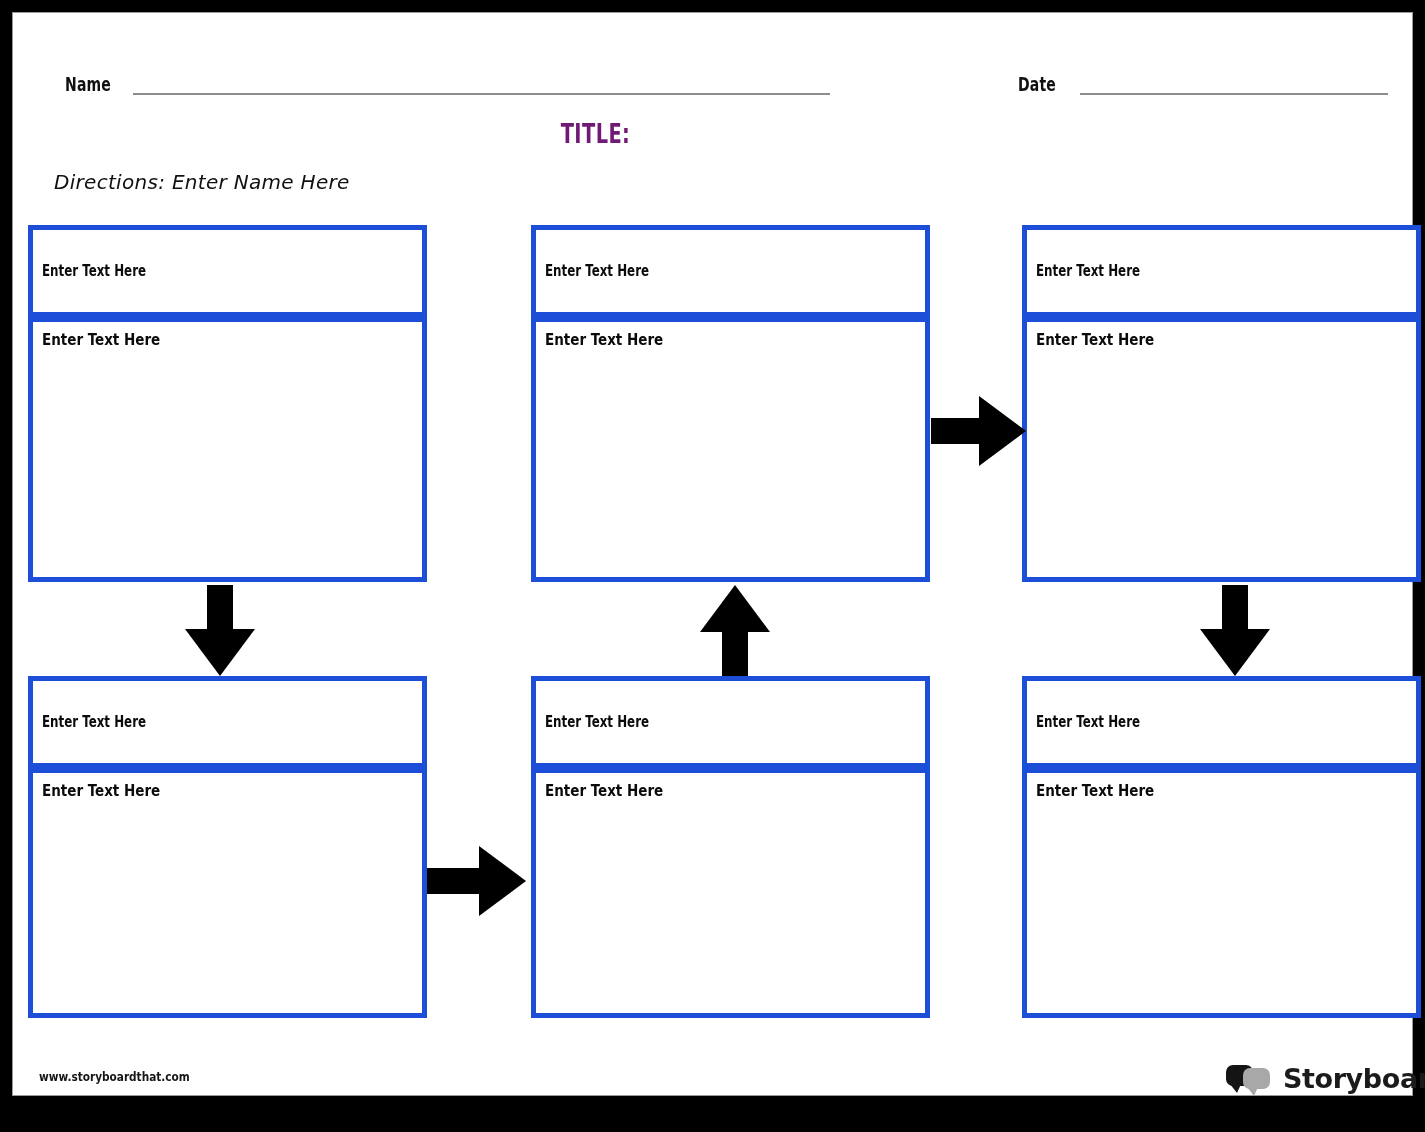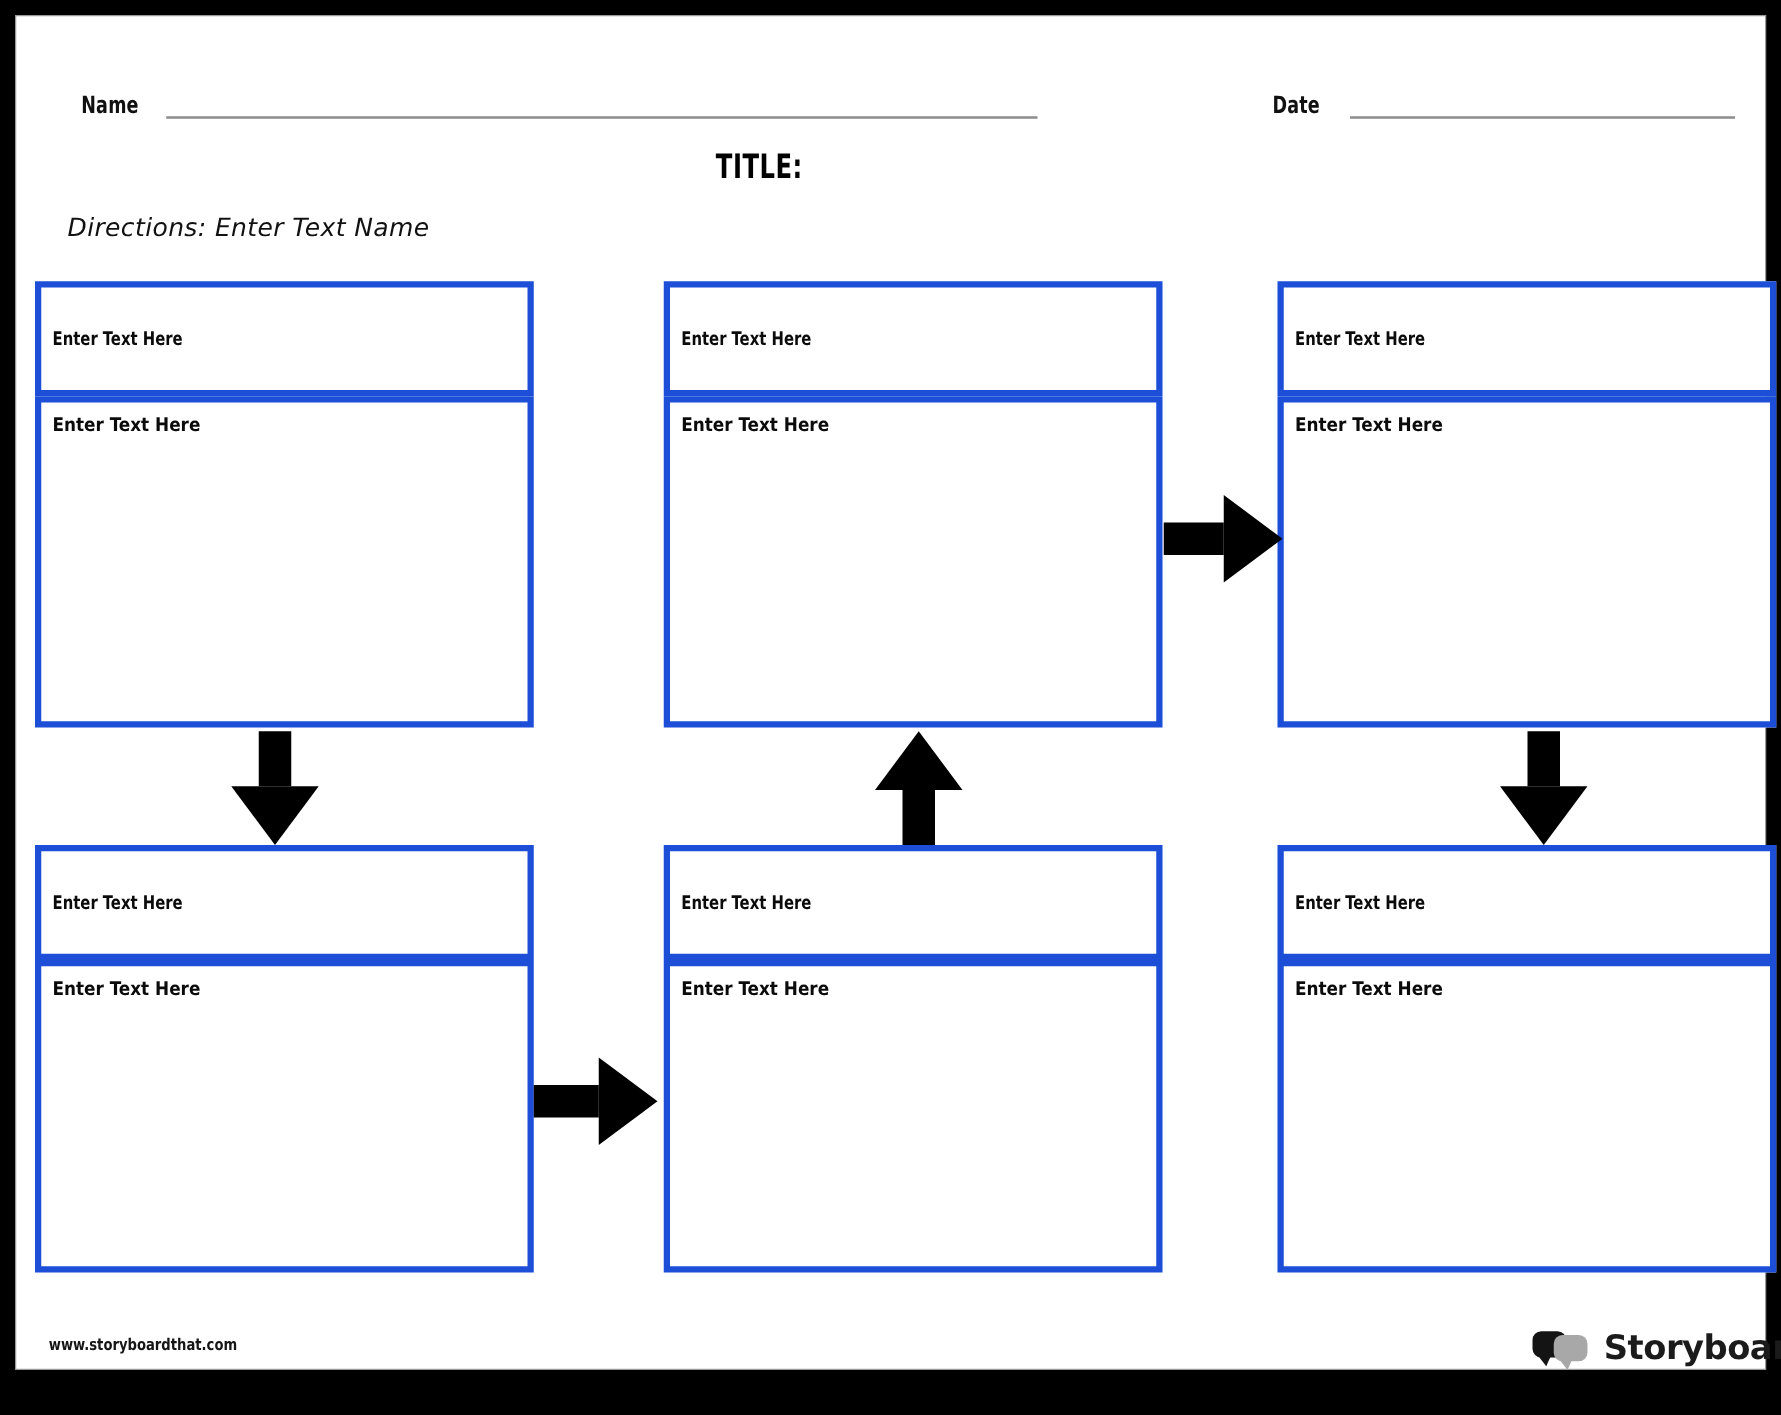--- a/index.html
+++ b/index.html
@@ -58,27 +58,27 @@
 
   #date-field {
     left: 1005px;
     top: 60px;
     width: 370px;
   }
   #date-field .field-rule { margin-left: 16px; }
 
   #title {
     position: absolute;
-    left: 16px;
+    left: 4px;
     top: 105px;
     width: 1156px;
     text-align: center;
     font-weight: bold;
     font-size: 27px;
-    color: #000000;
+    color: #701a75;
     font-family: "DejaVu Sans Condensed", "Liberation Sans Narrow", "Liberation Sans", sans-serif;
     letter-spacing: .5px;
   }
   #title span { display: inline-block; transform: scaleX(.8); }
 
   #directions {
     position: absolute;
     left: 41px;
     top: 157px;
     font-style: italic;
@@ -244,21 +244,21 @@
 
   <div class="field" id="date-field">
     <span class="field-label">Date</span>
     <span class="field-rule"></span>
   </div>
 
   <div id="title">
     <span>TITLE:</span>
   </div>
 
-  <div id="directions">Directions: Enter Text Name</div>
+  <div id="directions">Directions: Enter Name Here</div>
 
   <div class="card col-1 row-top">
     <div class="cell cell-head">
       <span class="cell-text">Enter Text Here</span>
     </div>
     <div class="cell cell-body">
       <span class="cell-text">Enter Text Here</span>
     </div>
   </div>
 

